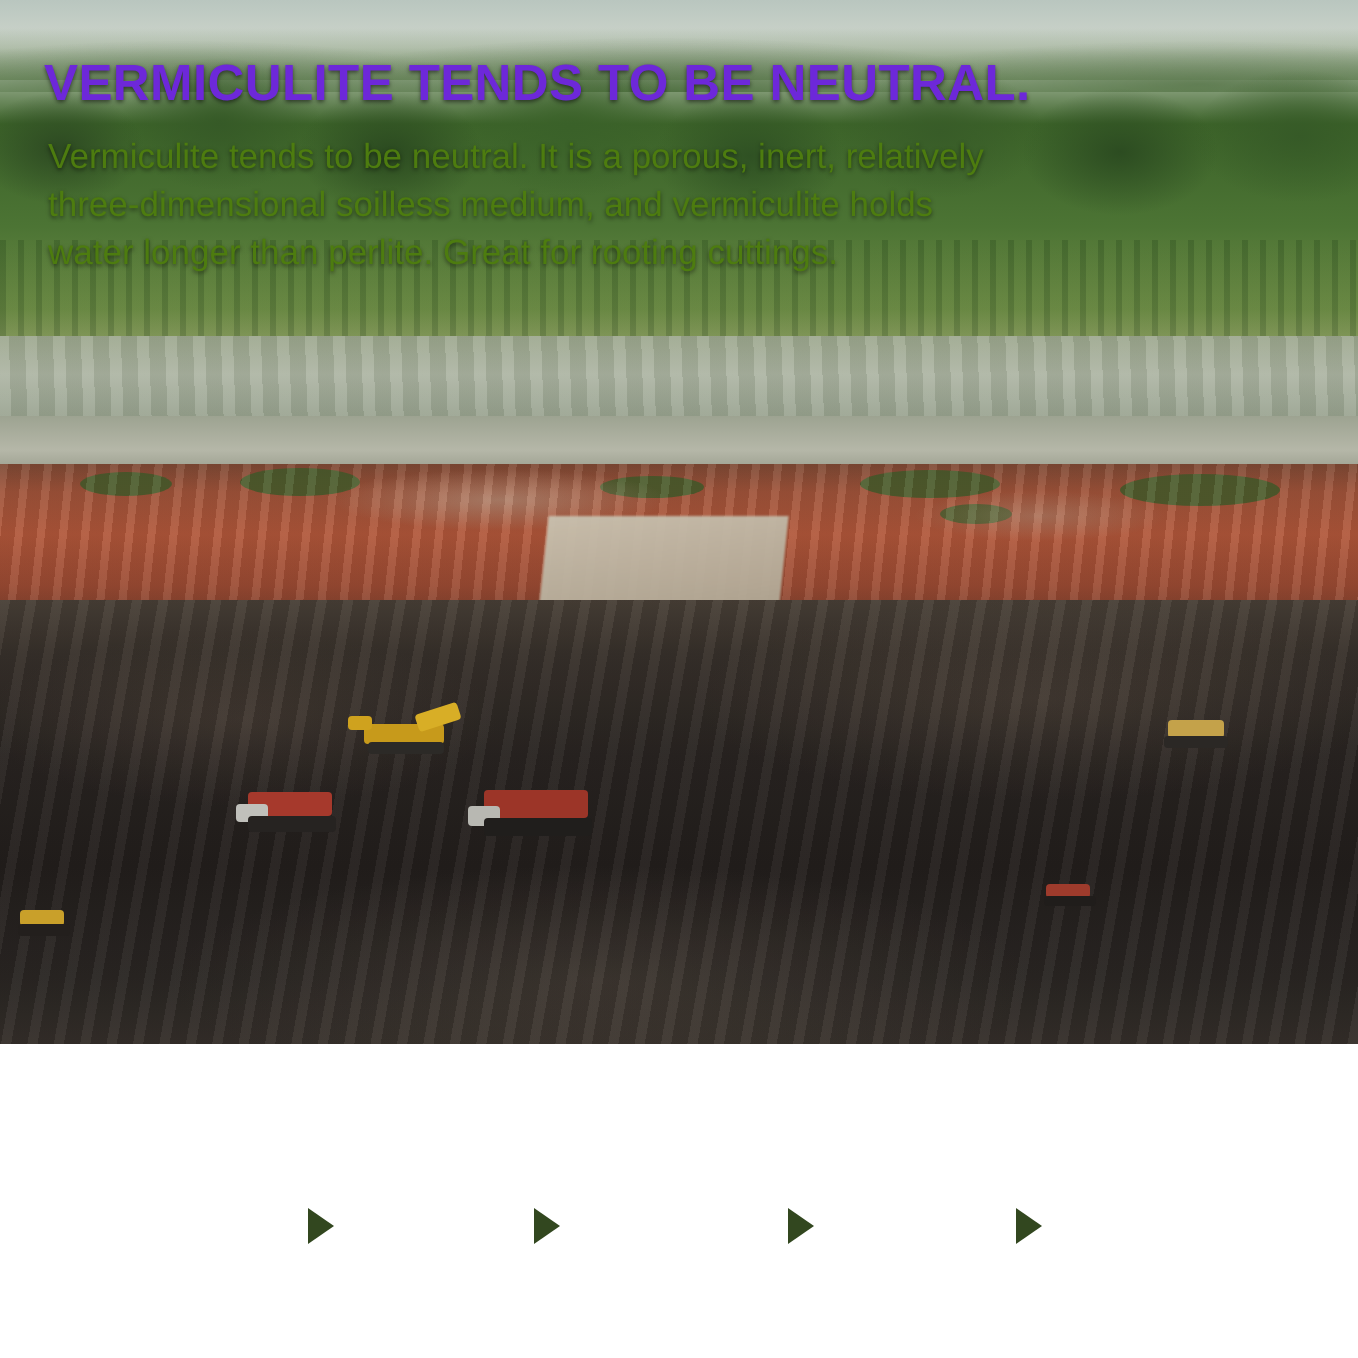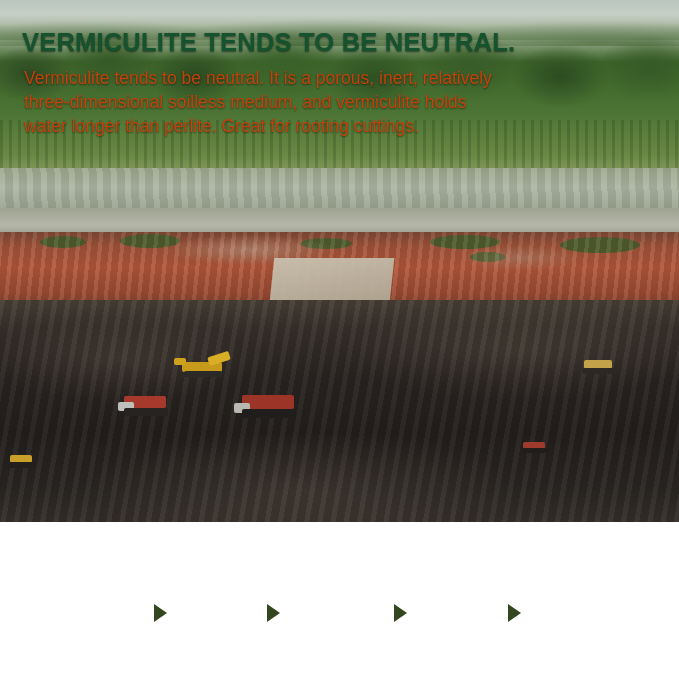--- a/index.html
+++ b/index.html
@@ -154,33 +154,33 @@
 
   
   .headline {
     position: absolute;
     left: 22px;
     top: 28px;
     font-family: "Liberation Sans", sans-serif;
     font-weight: bold;
     font-size: 25.5px;
     letter-spacing: .2px;
-    color: #14532d;
+    color: #6d28d9;
     text-shadow: 0 1px 2px rgba(0,0,0,.55);
     white-space: nowrap;
   }
   .subcopy {
     position: absolute;
     left: 24px;
     top: 66px;
     width: 470px;
     font-family: "Liberation Sans", sans-serif;
     font-size: 17.5px;
     line-height: 24px;
-    color: #c2410c;
+    color: #4d7c0f;
     text-shadow: 0 1px 2px rgba(0,0,0,.5);
   }
 
   
   .features {
     position: absolute;
     left: 0;
     top: 522px;
     width: 679px;
     height: 157px;

